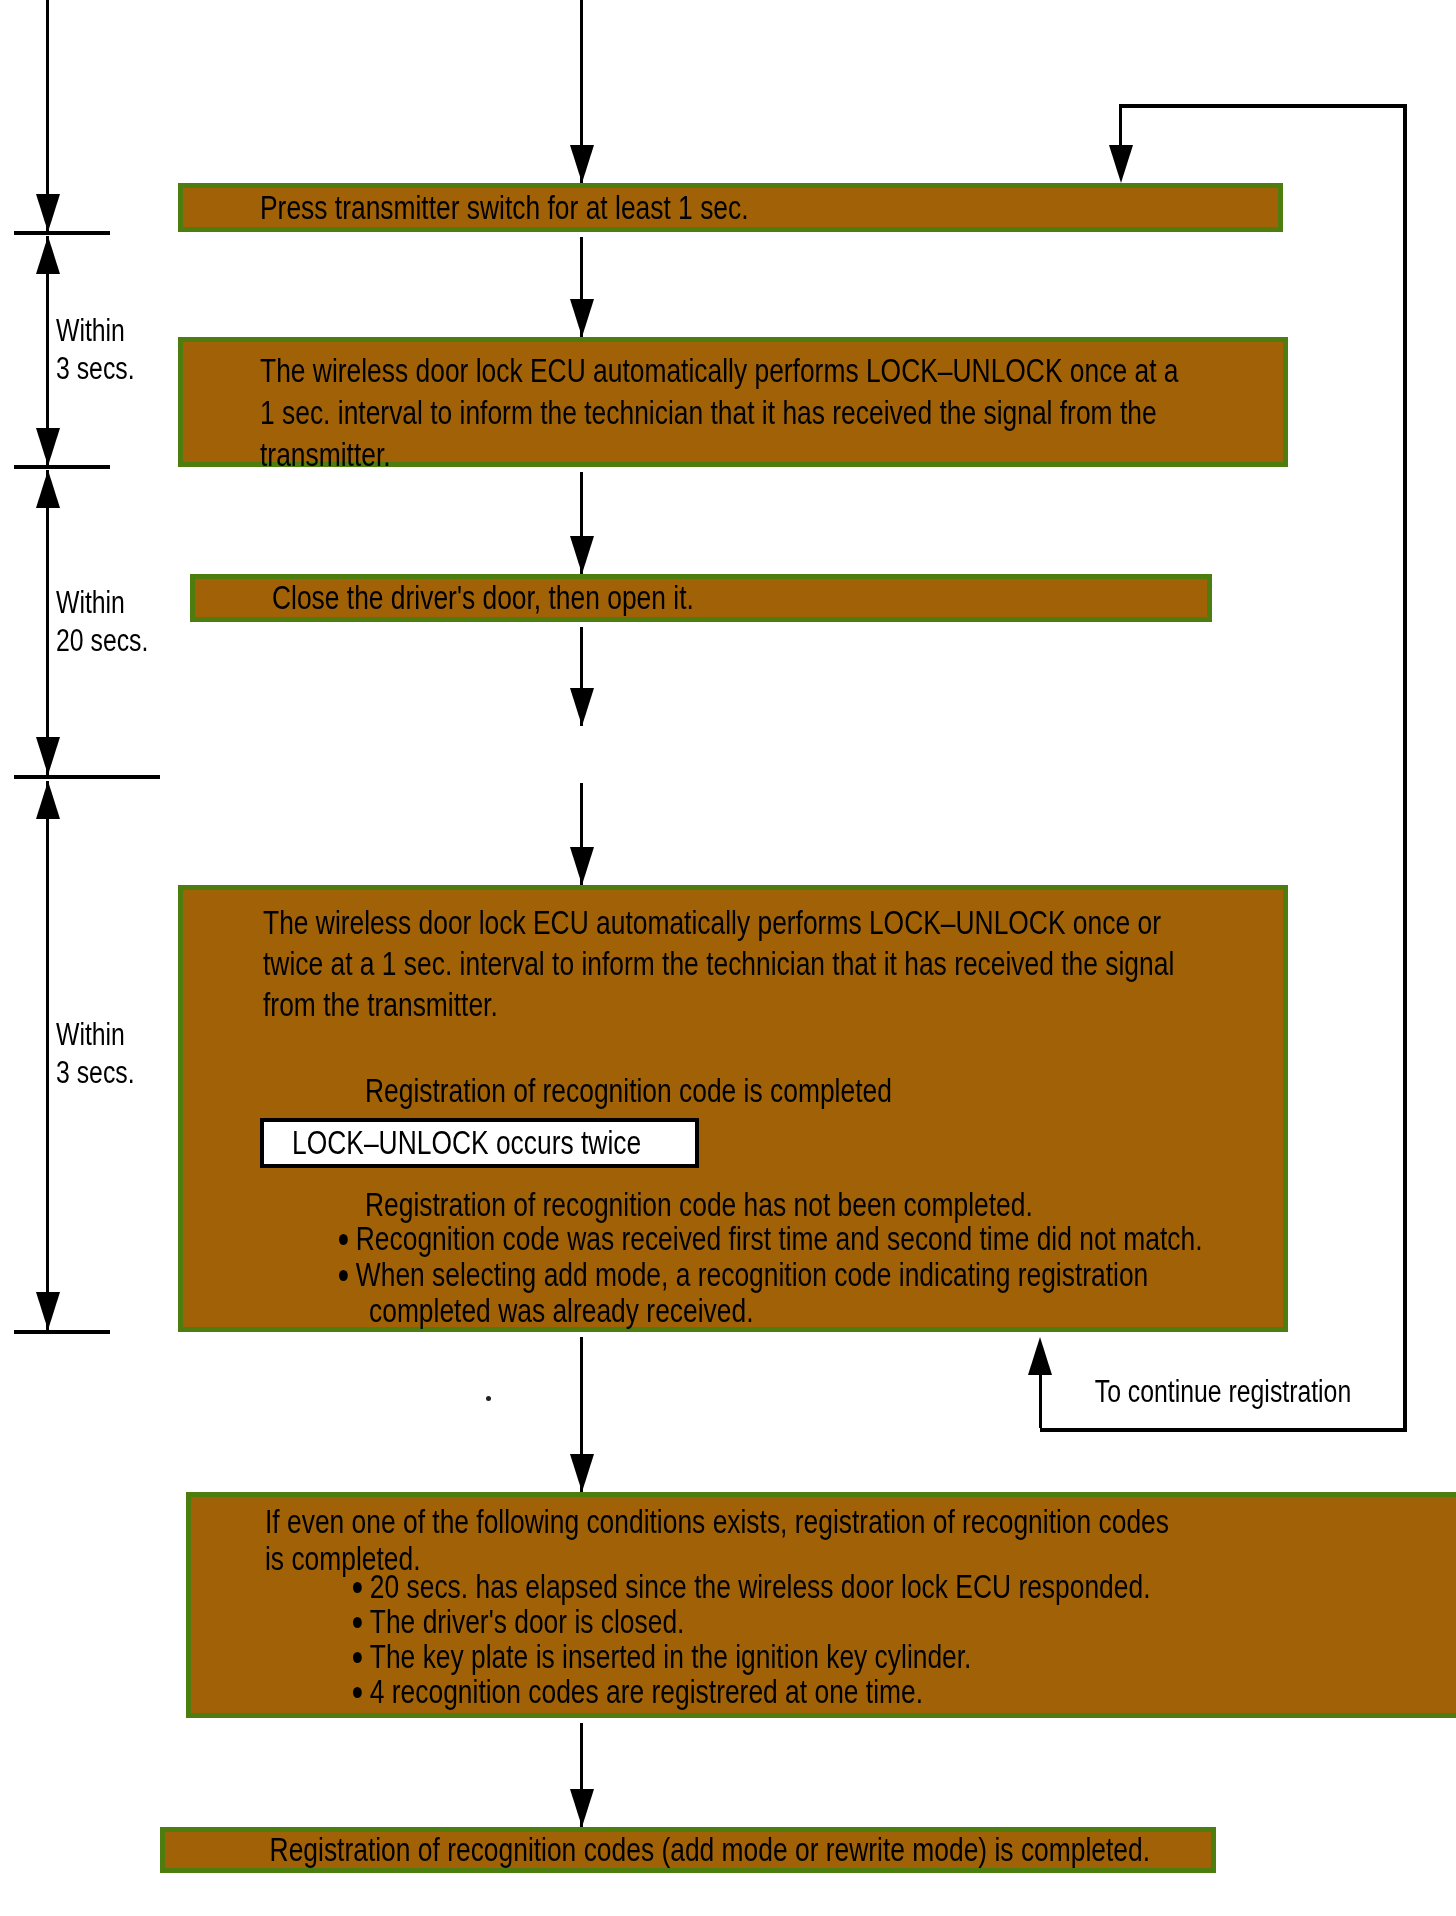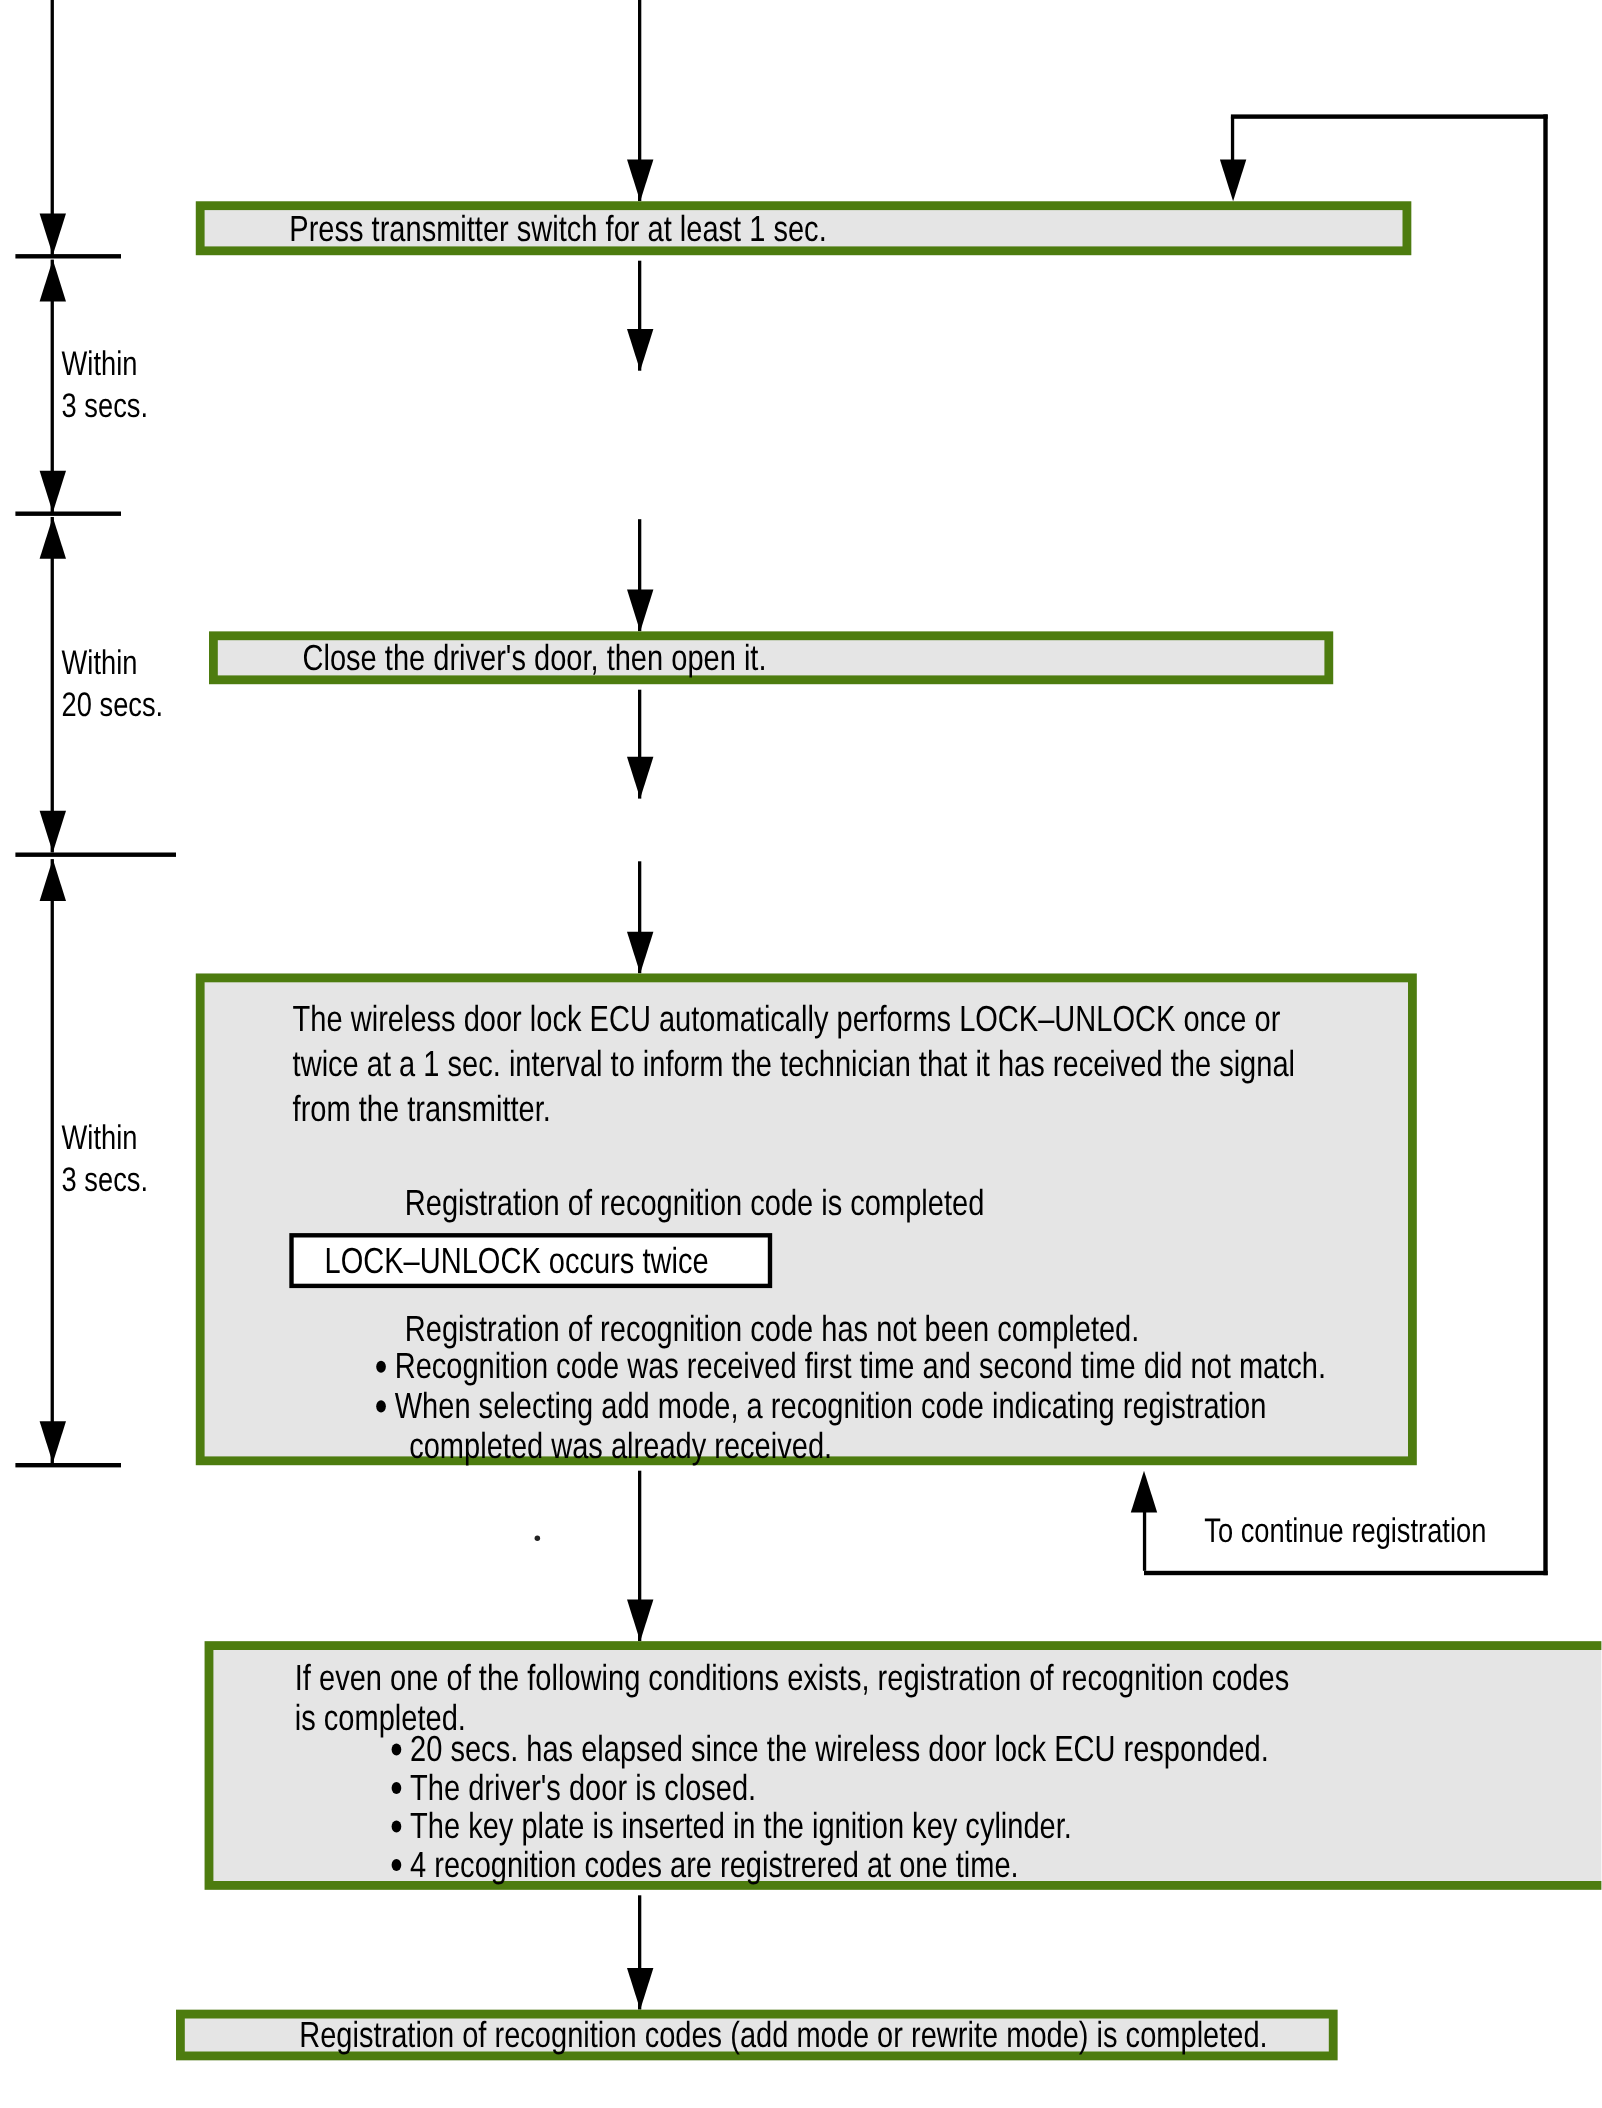--- a/index.html
+++ b/index.html
@@ -1,20 +1,20 @@
 <!DOCTYPE html>
 <html><head>
 <meta charset="utf-8">
 <style>
   html,body{margin:0;padding:0;background:#ffffff;}
   .canvas{
     position:relative;width:1456px;height:1916px;background:#fff;
     font-family:"Liberation Sans",sans-serif;color:#000;overflow:hidden;
   }
-  .box{position:absolute;border:8px solid #4d7c0f;background:#e5e5e5;box-sizing:border-box;}
+  .box{position:absolute;border:5px solid #4d7c0f;background:#a16207;box-sizing:border-box;}
   .subbox{position:absolute;border:4px solid #000;background:#fff;box-sizing:border-box;}
   .vline,.hline,.tick{position:absolute;background:#000;}
   .arr{position:absolute;width:0;height:0;border-left:12px solid transparent;border-right:12px solid transparent;}
   .arr.down{border-top:38px solid #000;}
   .arr.up{border-bottom:38px solid #000;}
   .btxt{
     position:absolute;top:50%;white-space:nowrap;font-size:33px;line-height:36px;
     transform:translateY(-50%) scaleX(0.8);transform-origin:0 50%;
   }
   .btxt-center{
@@ -109,20 +109,27 @@
   <div class="vline" style="left:1119px;top:106px;width:3px;height:42px"></div>
   <div class="arr down" style="left:1109px;top:145px"></div>
   <div class="vline" style="left:1039px;top:1372px;width:3px;height:56px"></div>
   <div class="arr up" style="left:1028px;top:1337px"></div>
   <div class="loop-label" style="left:1045px;top:1374px;width:356px">To continue registration</div>
 
   <div class="box" style="left:178px;top:183px;width:1105px;height:49px">
     <div class="btxt" style="left:77px">Press transmitter switch for at least 1 sec.</div>
   </div>
 
+  <div class="box" style="left:178px;top:337px;width:1110px;height:130px">
+    <div class="para" style="left:77px;top:8px">
+      <div>The wireless door lock ECU automatically performs LOCK–UNLOCK once at a</div>
+      <div>1 sec. interval to inform the technician that it has received the signal from the</div>
+      <div>transmitter.</div>
+    </div>
+  </div>
 
   <div class="box" style="left:190px;top:574px;width:1022px;height:48px">
     <div class="btxt" style="left:77px">Close the driver's door, then open it.</div>
   </div>
 
 
   <div class="box" style="left:178px;top:885px;width:1110px;height:447px">
     <div class="para" style="left:80px;top:12px;line-height:41px">
       <div>The wireless door lock ECU automatically performs LOCK–UNLOCK once or</div>
       <div>twice at a 1 sec. interval to inform the technician that it has received the signal</div>

